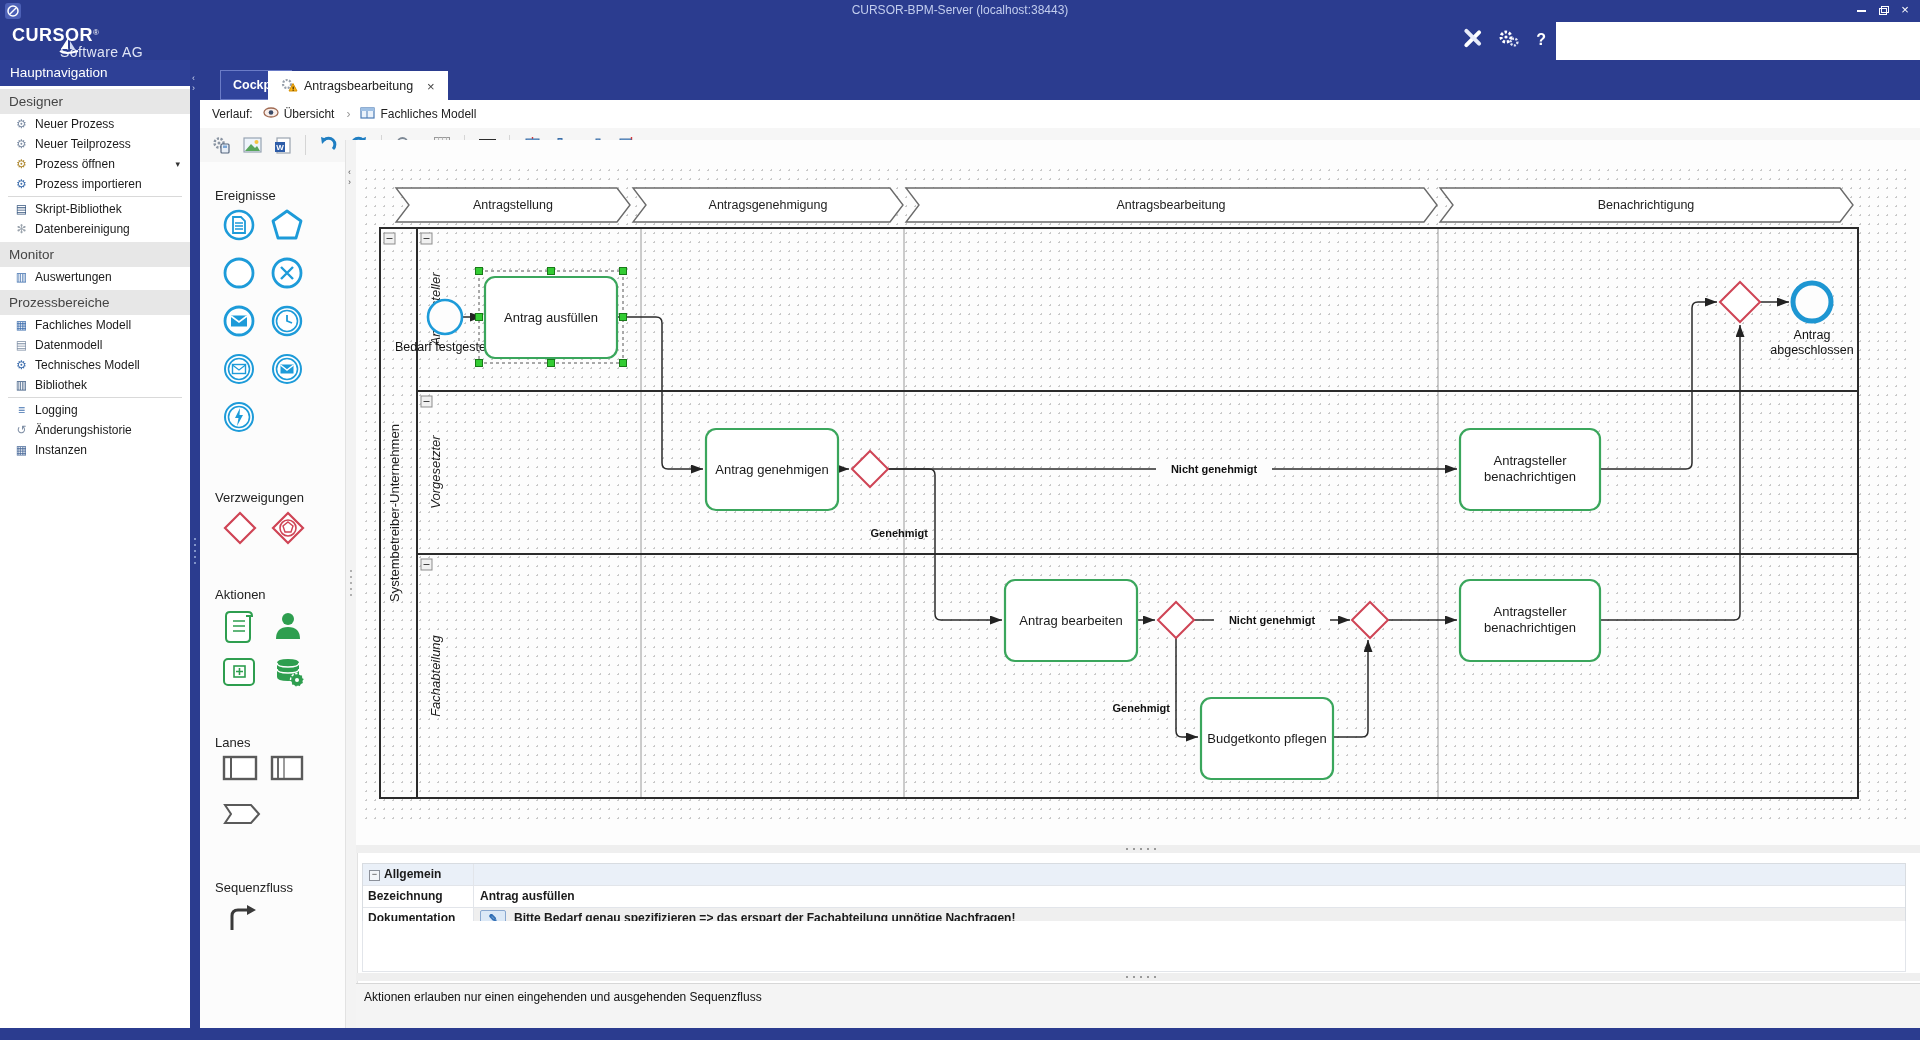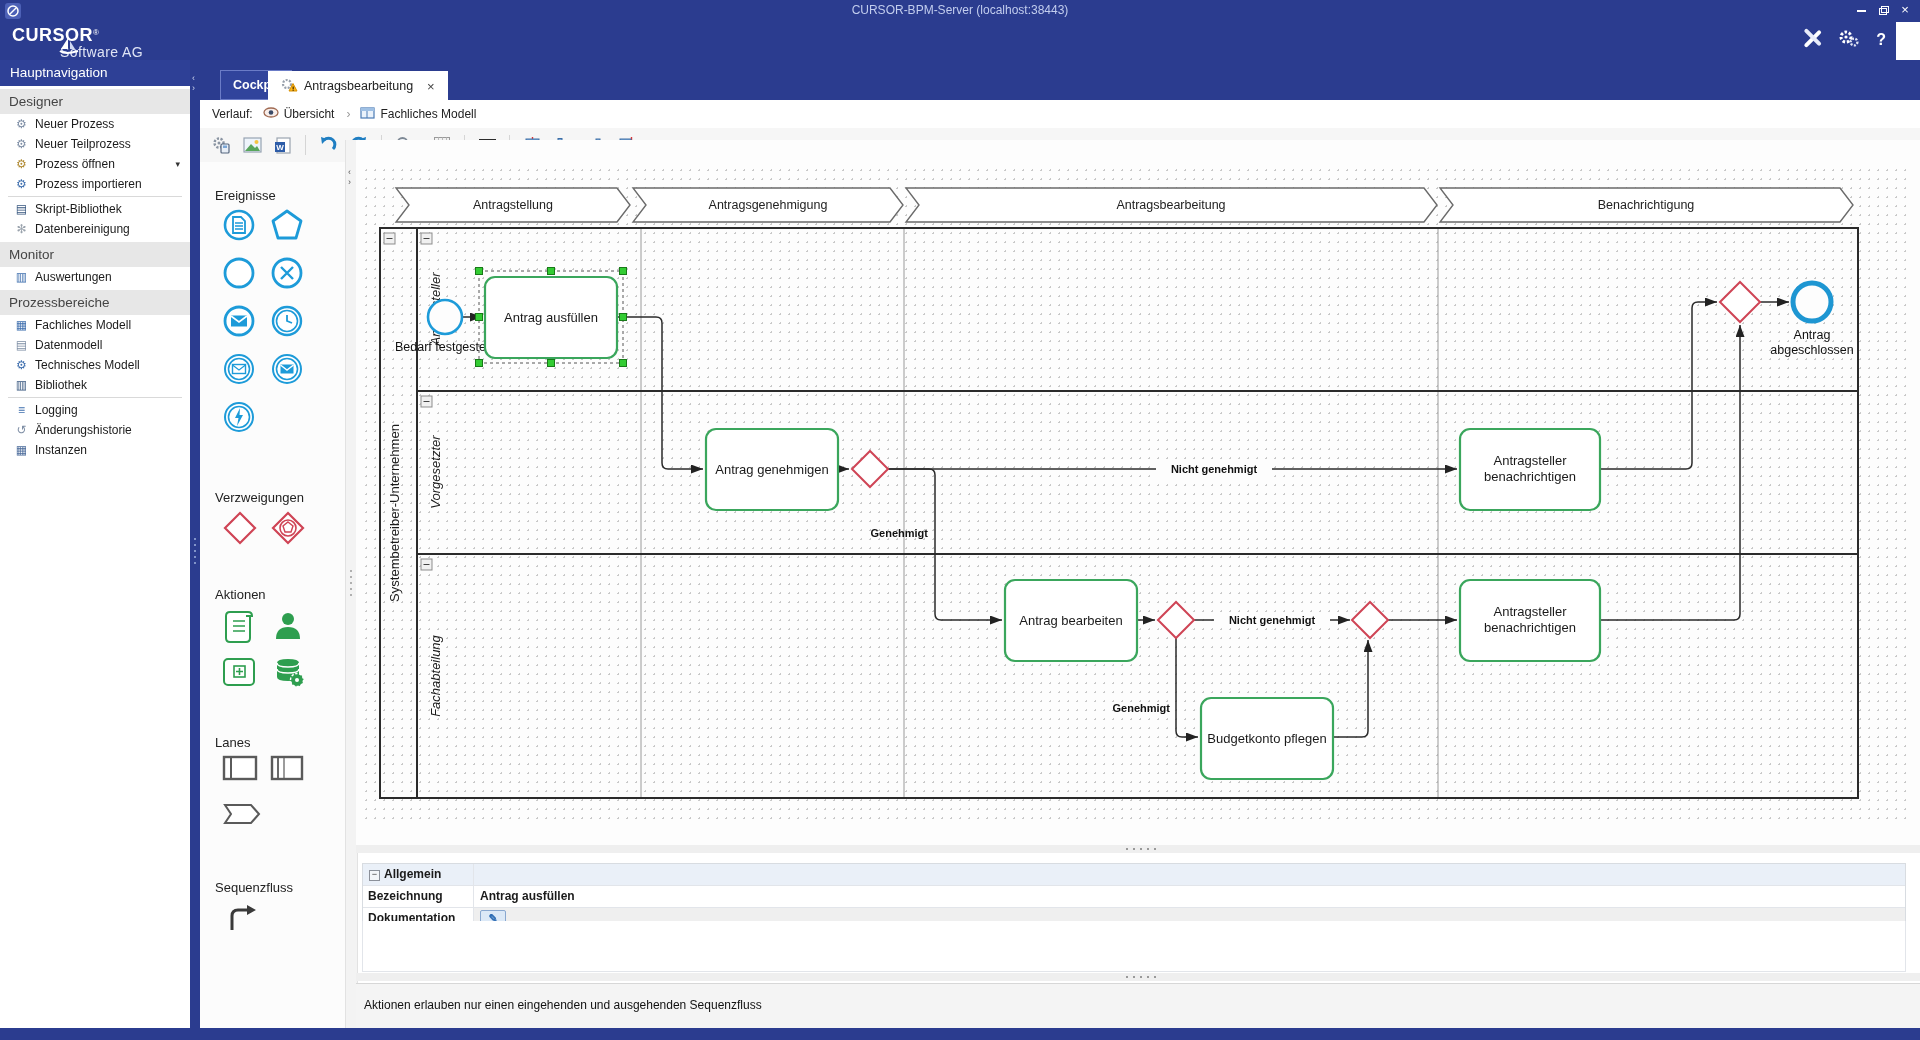--- a/index.html
+++ b/index.html
@@ -9,21 +9,21 @@
   
   .titlebar{left:0;top:0;width:1920px;height:22px;background:#2b3c8f;color:#c9d2ee;}
   .titlebar .ttl{position:absolute;left:0;right:0;top:3px;text-align:center;font-size:12px;color:#c2cdee;}
   .appicon{position:absolute;left:5px;top:3px;width:16px;height:16px;background:#4d61b6;border-radius:3px;}
   .wctl{position:absolute;top:2px;height:16px;width:22px;color:#fff;text-align:center;font-size:13px;line-height:16px;cursor:default;}
   .minbar{display:inline-block;width:9px;height:2px;background:#fff;margin-bottom:2px;}
   .restore{display:inline-block;position:relative;width:9px;height:8px;margin-top:4px;}
   .restore i{position:absolute;border:1px solid #fff;width:6px;height:5px;}
   .restore i.b{left:0;top:2px;background:#2b3c8f;}
   .restore i.f{left:2px;top:0;}
-  .header{left:0;top:22px;width:1896px;height:38px;background:#2b3c8f;}
+  .header{left:0;top:22px;width:1556px;height:38px;background:#2b3c8f;}
   .brand{position:absolute;left:12px;top:3px;color:#fff;}
   .brand .nm{font-size:18px;font-weight:bold;letter-spacing:.5px;}
   .brand .rg{font-size:8px;vertical-align:super;}
   .brand .sub{font-size:14px;letter-spacing:.4px;color:#dfe4f5;margin-top:-2px;margin-left:48px;}
   .sail{position:absolute;left:58px;top:14px;}
   .hicons{position:absolute;right:10px;top:6px;display:flex;gap:16px;align-items:center;color:#fff;}
   .hicons .q{font-size:16px;font-weight:bold;color:#fff;}
   
   .sidebar{left:0;top:60px;width:190px;height:968px;background:#fff;}
   .sb-title{height:26px;background:#2e4096;color:#fff;font-size:13.5px;line-height:26px;padding-left:10px;}
@@ -78,21 +78,21 @@
   .minibox{display:inline-block;width:9px;height:9px;border:1px solid #8b9099;background:#f4f6f9;color:#333;
            font-size:9px;line-height:7px;text-align:center;font-weight:normal;vertical-align:1px;margin:0 4px 0 1px;}
   .prow .c2{flex:1;padding-left:6px;display:flex;align-items:center;}
   .prow.gray{background:#efefef;}
   .editbtn{width:24px;height:16px;border:1px solid #89a8d0;background:#dce9f7;border-radius:2px;color:#2d6cb4;
            font-size:11px;line-height:15px;text-align:center;margin-right:8px;}
   .emptybox{left:362px;top:921px;width:1542px;height:50px;background:#fff;border:1px solid #e2e5ea;border-top:none;}
   .infobox{left:356px;top:983px;width:1564px;height:45px;background:#f4f4f4;border-top:1px solid #d7d7d7;
            font-size:12px;color:#111;padding-top:4px;}
   .infobox .t{font-weight:bold;padding-left:8px;}
-  .infobox .x{padding-left:8px;margin-top:10px;}
+  .infobox .x{padding-left:8px;margin-top:2px;}
   .bottombar{left:0;top:1028px;width:1920px;height:12px;background:#2b3c8f;}
   svg text{font-family:"Liberation Sans",sans-serif;}
 </style>
 </head>
 <body>
 
 <div id="root">
 
   <div class="abs titlebar">
     <span class="appicon">
@@ -657,20 +657,21 @@
       <span class="c2"></span>
     </div>
     <div class="prow">
       <span class="c1">Bezeichnung</span>
       <span class="c2">Antrag ausfüllen</span>
     </div>
     <div class="prow gray" style="border-bottom:none;">
       <span class="c1" style="background:#fff;">Dokumentation</span>
       <span class="c2">
         <span class="editbtn"><span>✎</span></span>
+        <span>Bitte Bedarf genau spezifizieren =&gt; das erspart der Fachabteilung unnötige Nachfragen!</span>
       </span>
     </div>
   </div>
   <div class="abs emptybox"></div>
 
   <div class="abs hsplit" style="top:973px;">
     <span class="hdots" style="left:770px;">
         <i></i>
         <i></i>
         <i></i>

